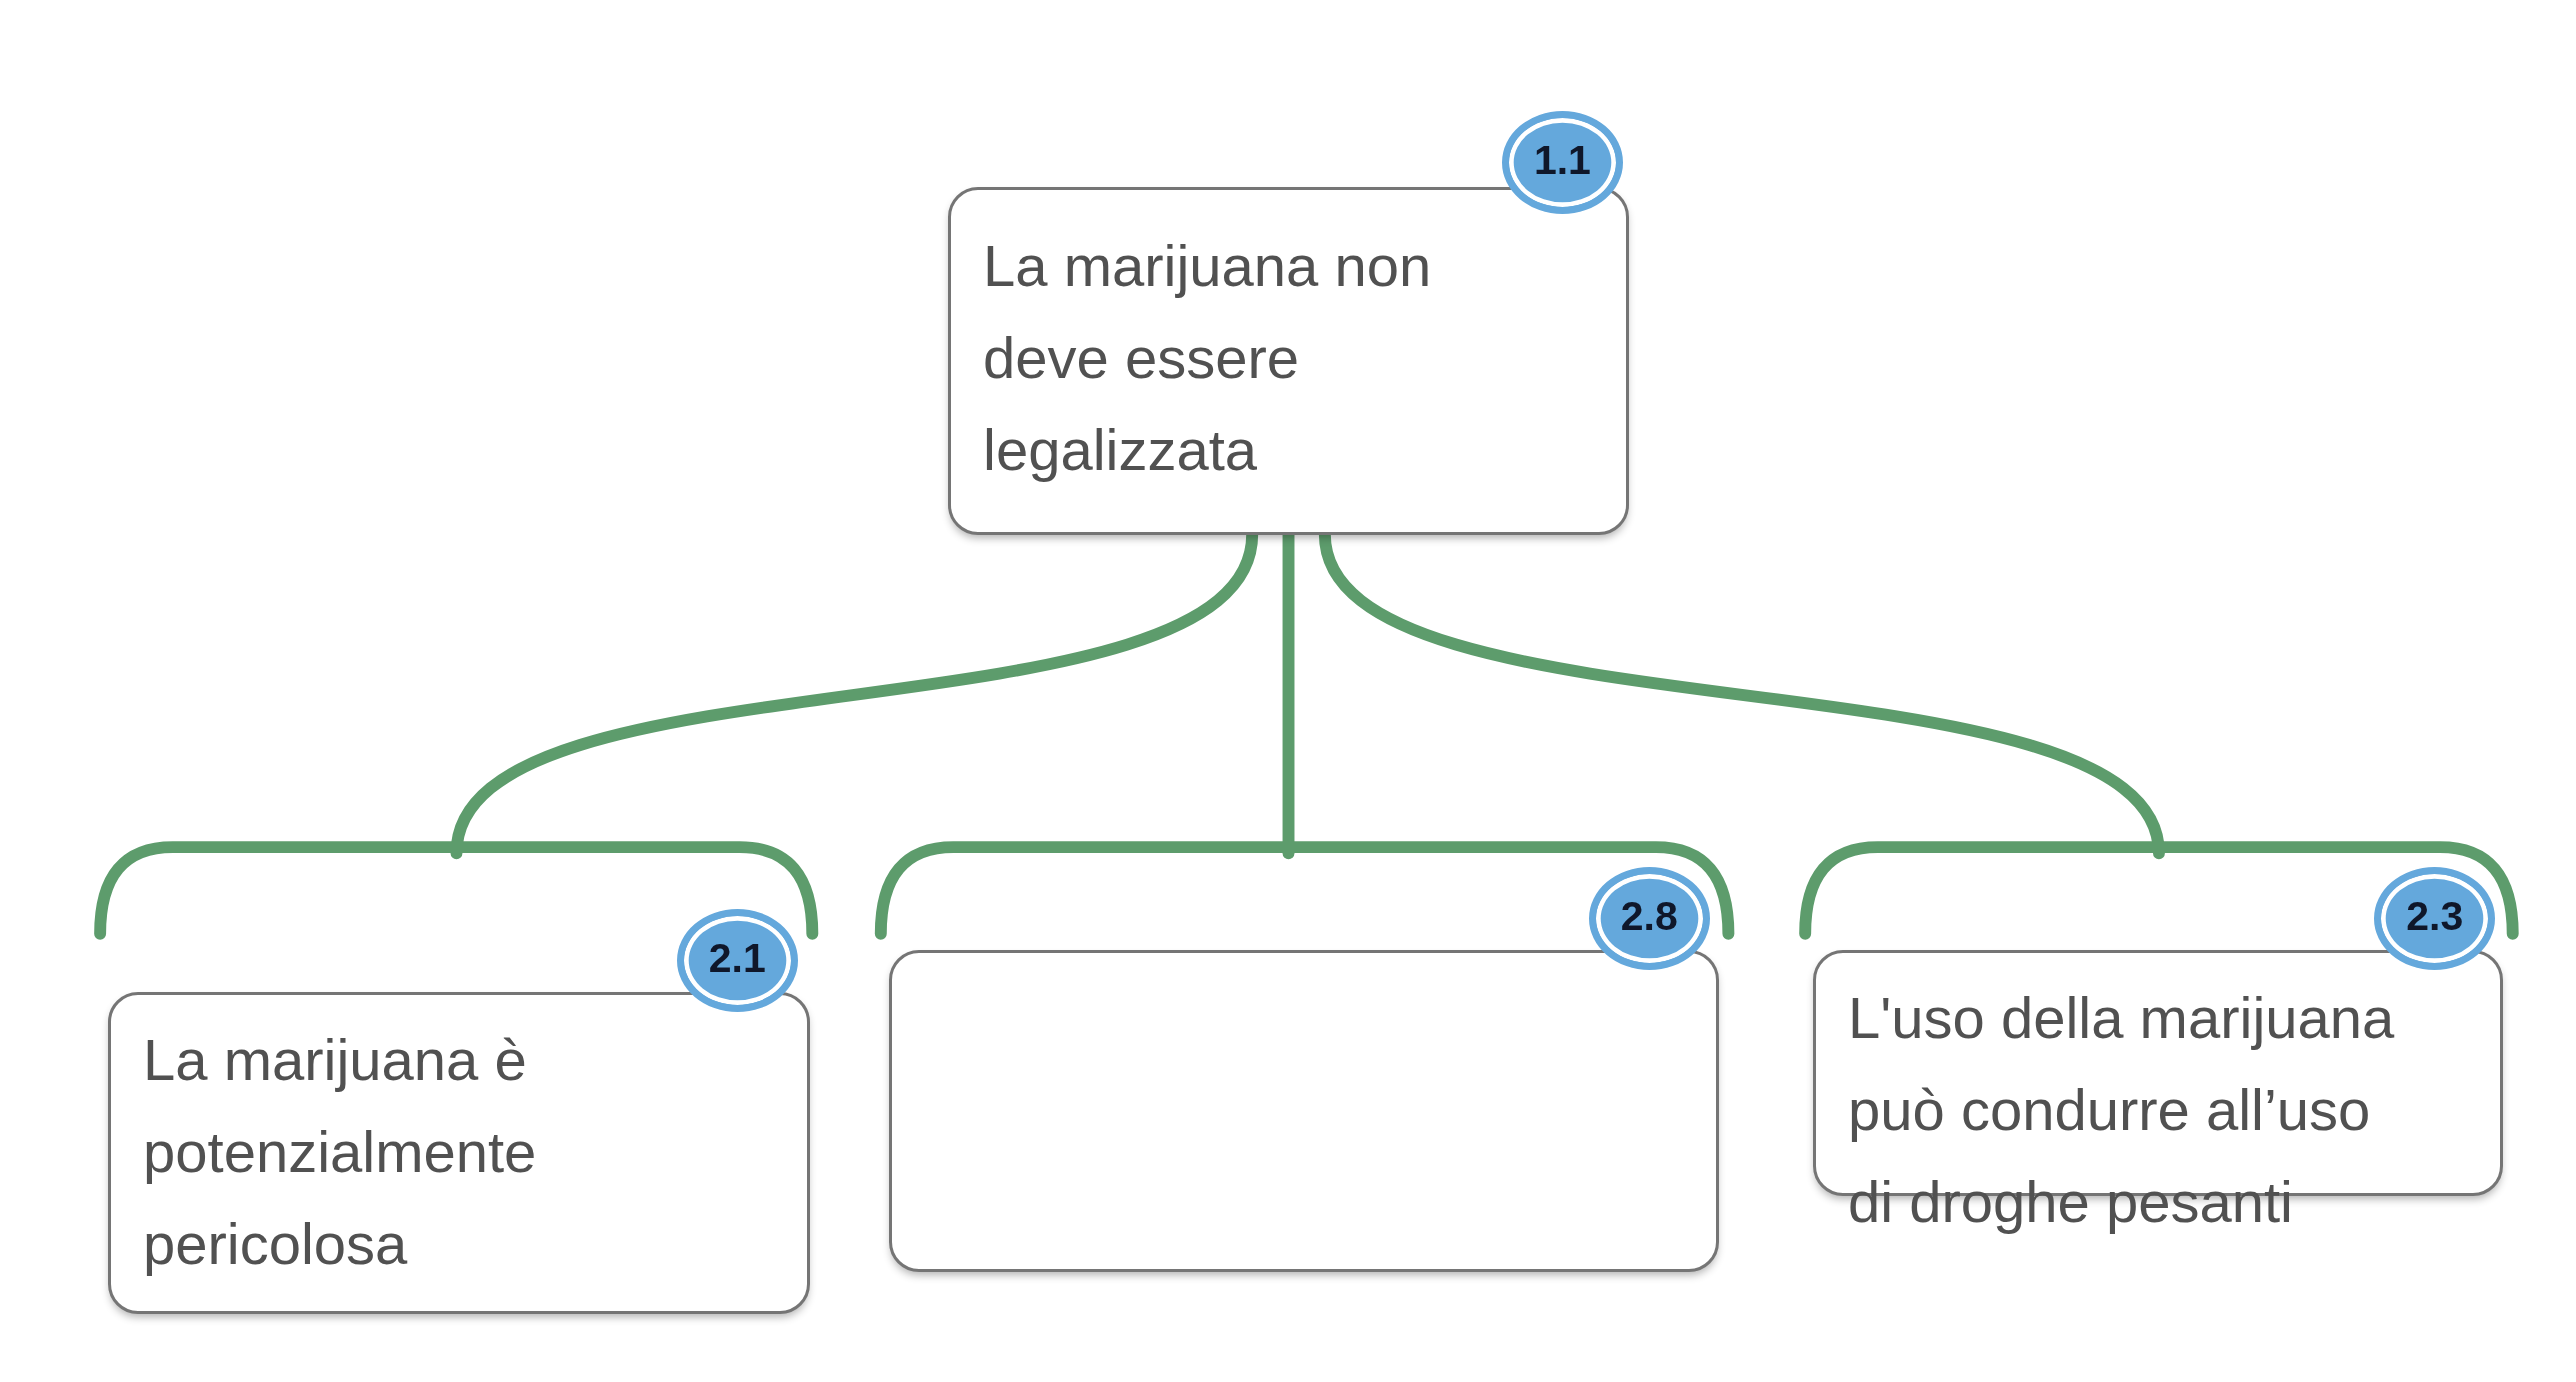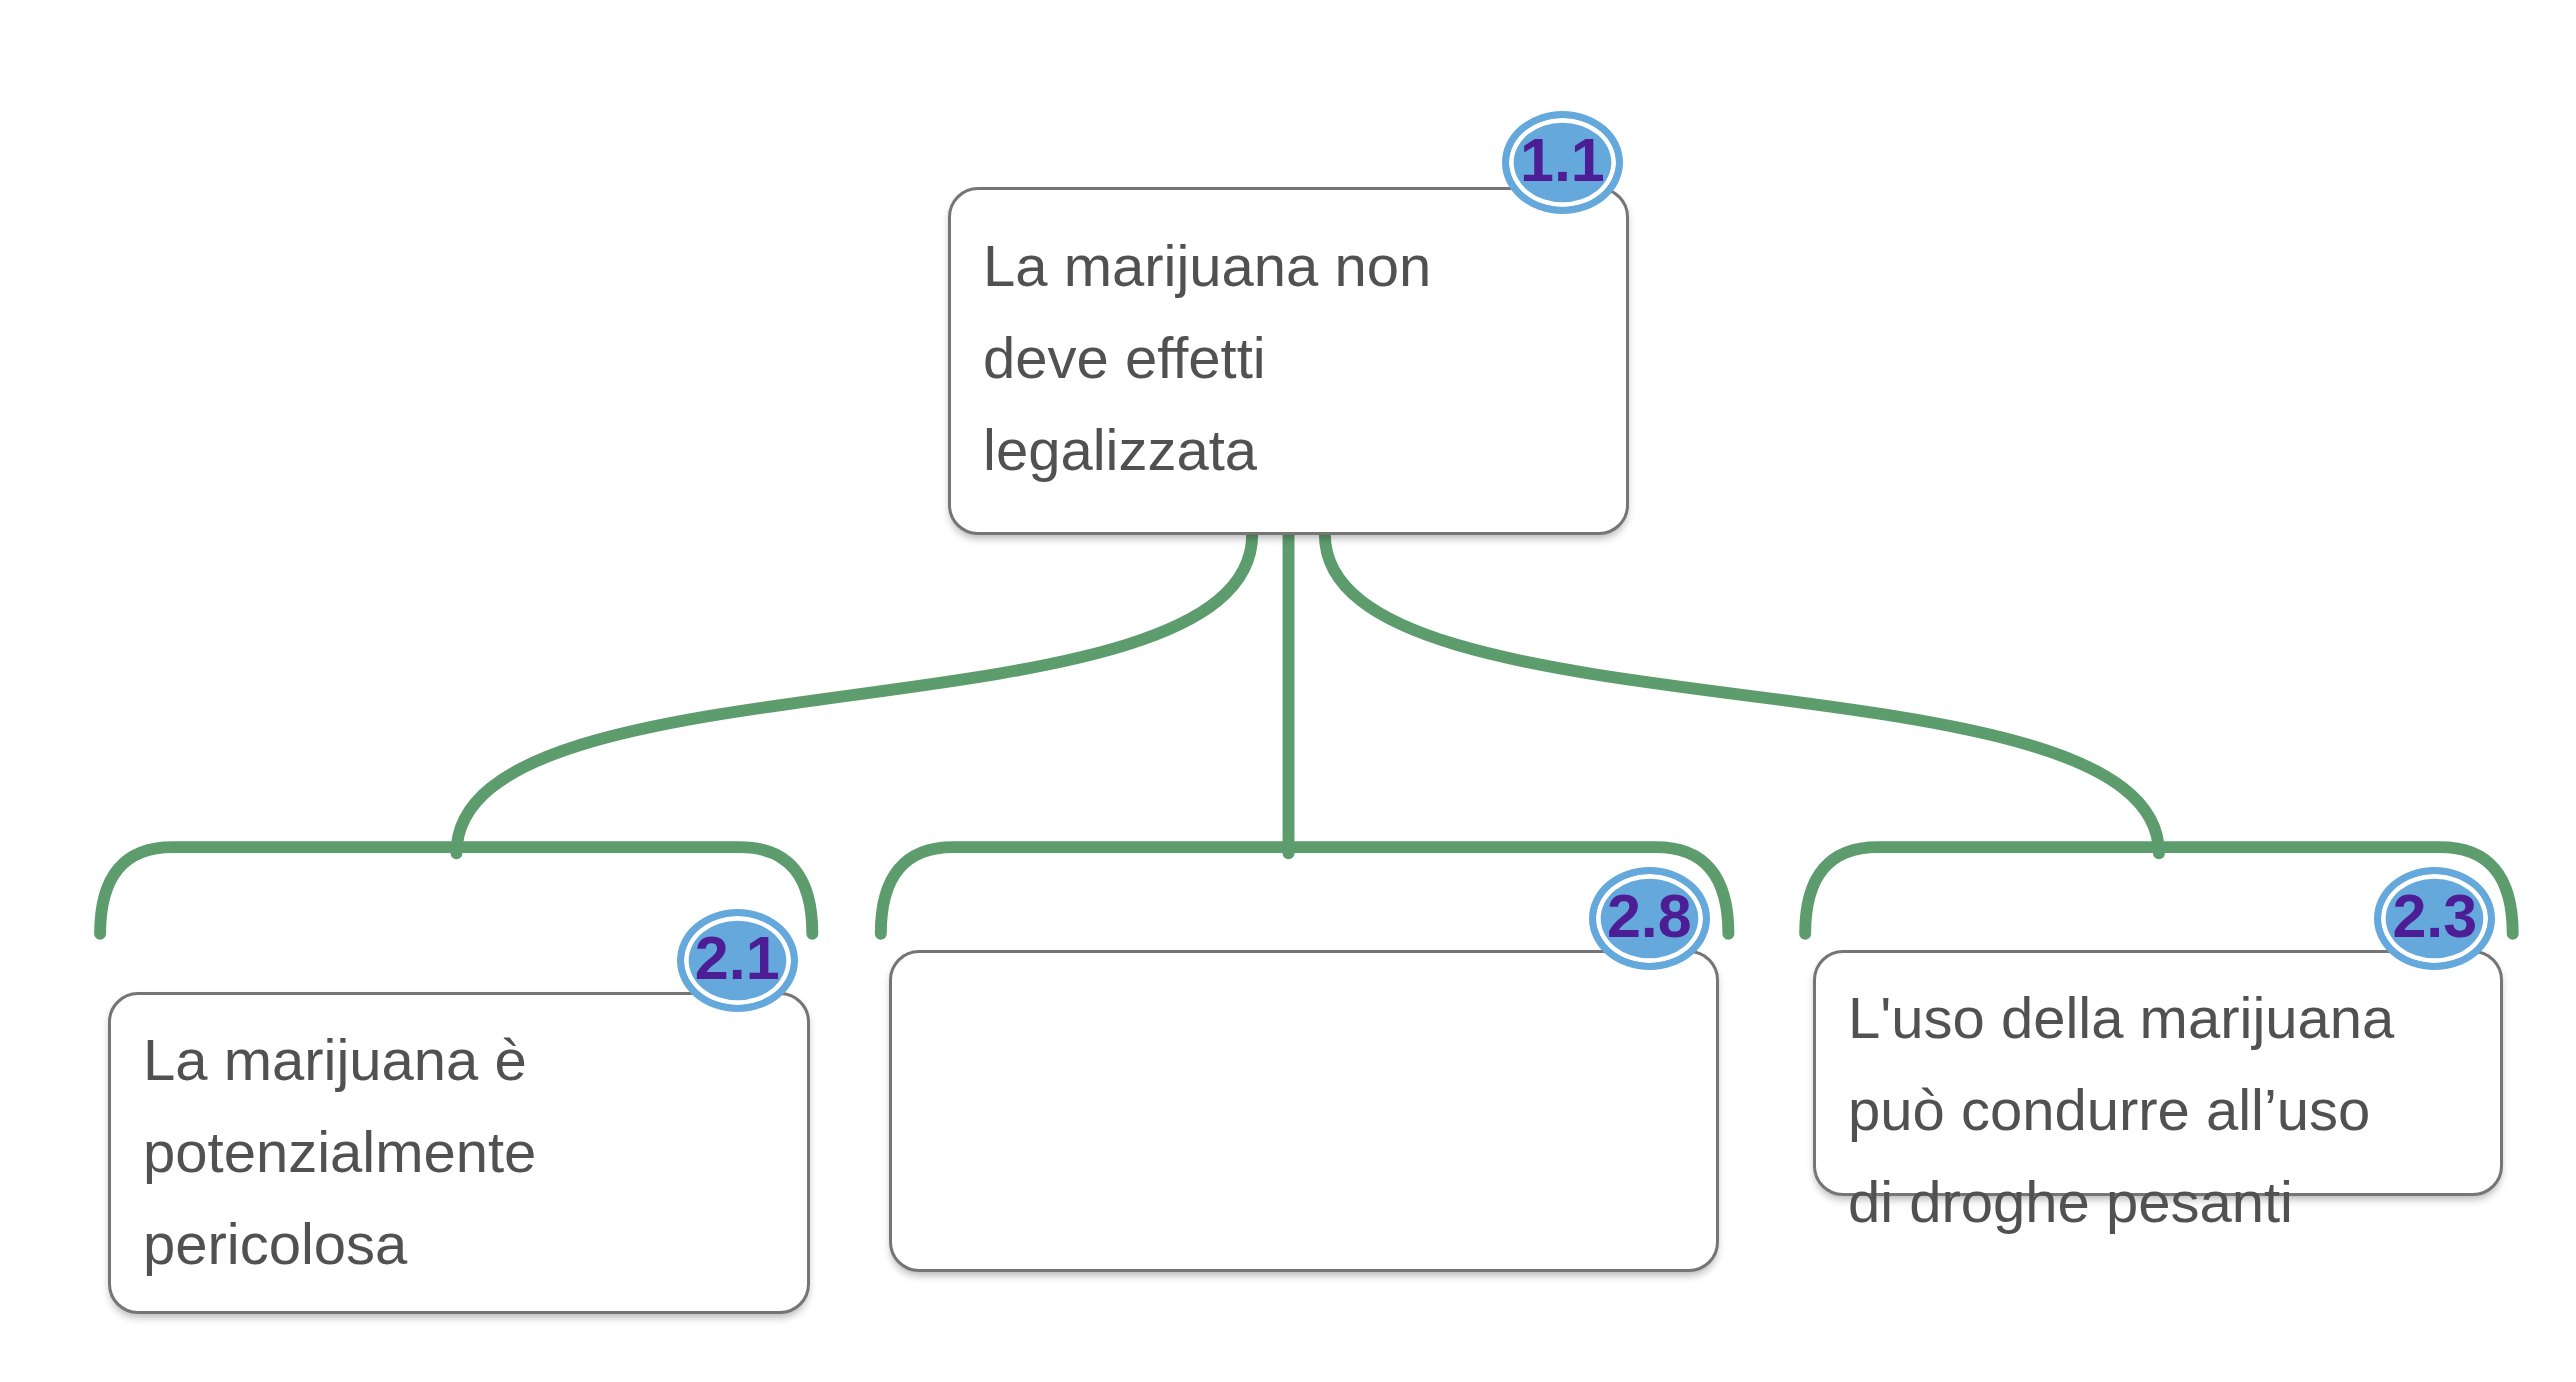--- a/index.html
+++ b/index.html
@@ -64,23 +64,23 @@
   }
   .badge {
     position: absolute;
     width: 121px;
     height: 103px;
     box-sizing: border-box;
     background: #64a8dc;
     border: 7.8px solid #64a8dc;
     border-radius: 50%;
     box-shadow: inset 0 0 0 4.7px #ffffff;
-    color: #4c1d95;
+    color: #0f172a;
     font-weight: bold;
-    font-size: 61px;
+    font-size: 41px;
     display: flex;
     align-items: center;
     justify-content: center;
     padding-bottom: 4.1px;
   }
   #node-1-1 .badge { top: -79px; right: 3.1px; }
   #node-2-1 .badge { top: -86px; right: 9.3px; }
   #node-2-2 .badge { top: -86px; right: 6.2px; }
   #node-2-3 .badge { top: -86px; right: 4.7px; }
 </style>
@@ -94,21 +94,21 @@
     <path d="M 2484 1030 L 2484 1645"></path>
     <path d="M 2554 1030 C 2554 1440, 4162 1240, 4162 1645"></path>
     <path d="M 193 1800 Q 193 1633, 333 1633 L 1426 1633 Q 1566 1633, 1566 1800"></path>
     <path d="M 1698 1800 Q 1698 1633, 1838 1633 L 3192 1633 Q 3332 1633, 3332 1800"></path>
     <path d="M 3480 1800 Q 3480 1633, 3620 1633 L 4704 1633 Q 4844 1633, 4844 1800"></path>
   </svg>
 
   <div class="node" id="node-1-1">
     <div class="badge">1.1</div>
     <div class="node-text">La marijuana non
-deve effetti
+deve essere
 legalizzata</div>
   </div>
 
   <div class="node" id="node-2-1">
     <div class="badge">2.1</div>
     <div class="node-text">La marijuana è
 potenzialmente
 pericolosa</div>
   </div>
 

